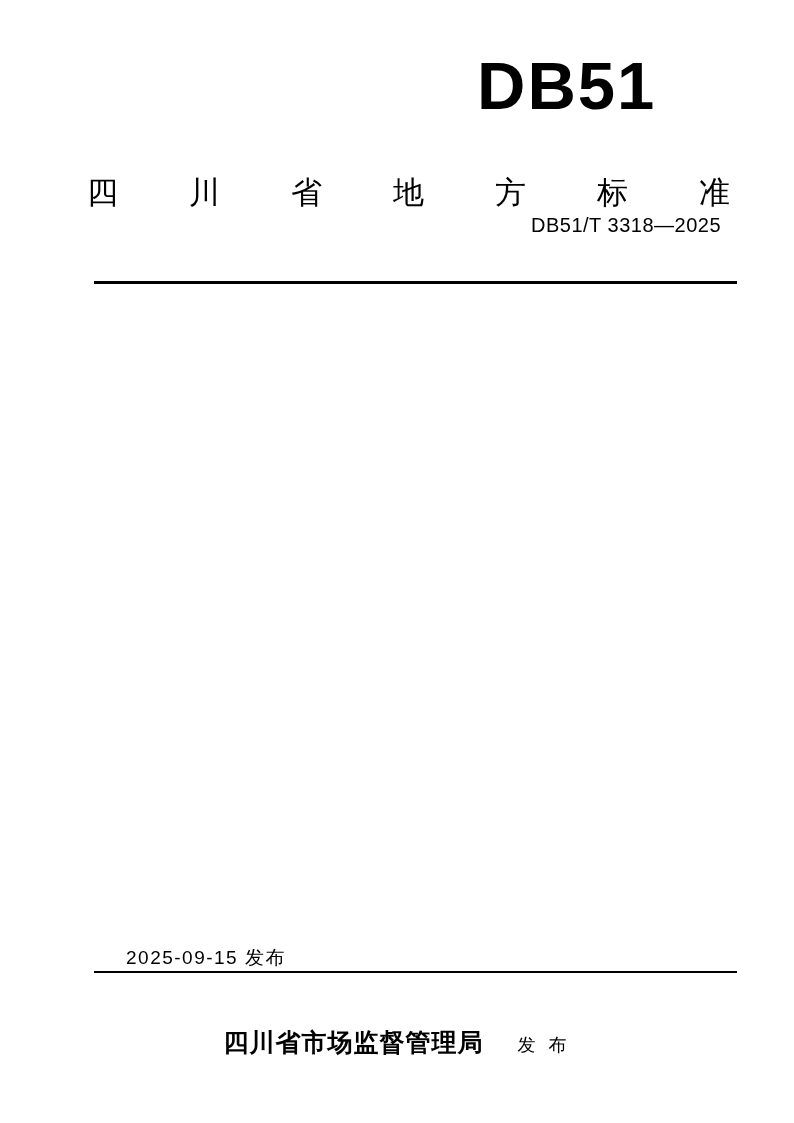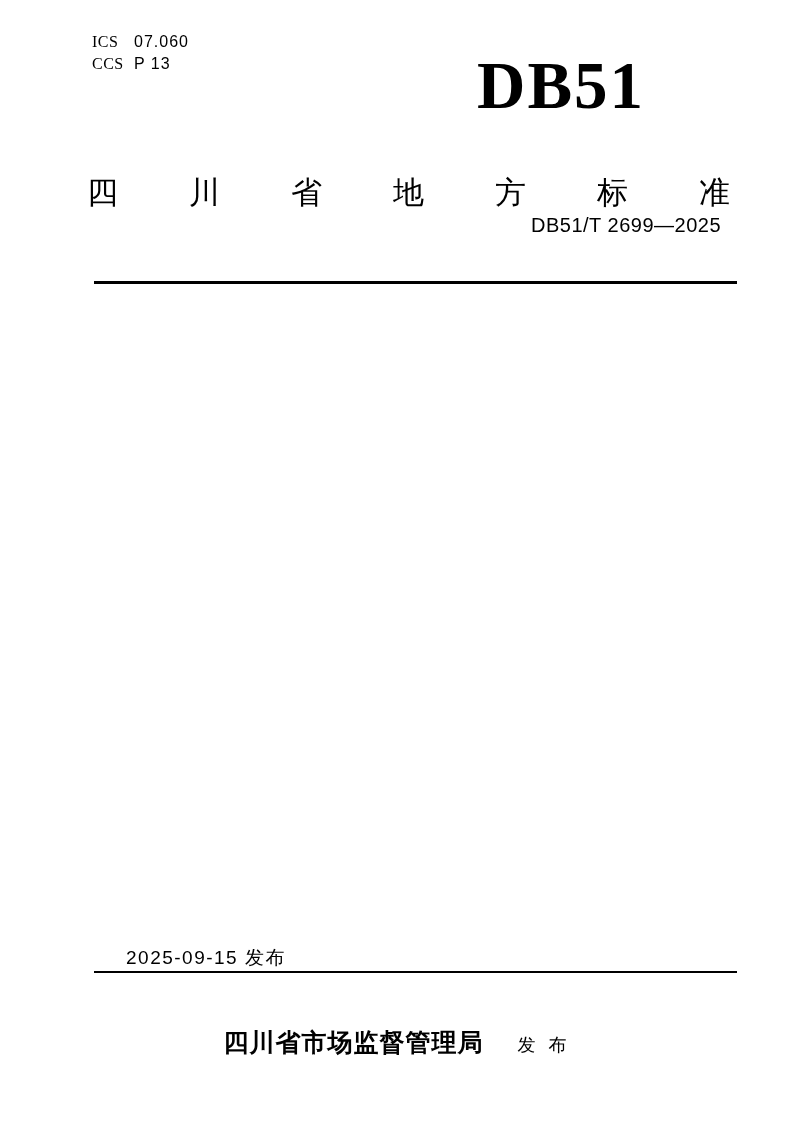--- a/index.html
+++ b/index.html
@@ -27,21 +27,21 @@
     width: 42px;
     letter-spacing: 0.5px;
   }
   .code-value { letter-spacing: 1px; }
 
   
   .db-logo {
     position: absolute;
     left: 477px;
     top: 52px;
-    font-family: Liberation Serif, serif;
+    font-family: Liberation Sans, sans-serif;
     font-weight: bold;
     font-size: 67px;
     line-height: 1;
     letter-spacing: 2px;
   }
 
   
   .std-row {
     position: absolute;
     left: 87px;
@@ -125,44 +125,34 @@
   .publish-label {
     font-size: 18px;
     letter-spacing: 4px;
   }
 </style>
 </head>
 <body>
 
 <div class="page">
 
-  <div class="ics-block">
-    <div class="code-line">
-      <span class="code-label">ICS</span>
-      <span class="code-value">07.060</span>
-    </div>
-    <div class="code-line">
-      <span class="code-label">CCS</span>
-      <span class="code-value">P 13</span>
-    </div>
-  </div>
 
   <div class="db-logo">DB51</div>
 
   <div class="std-row">
     <span>四</span>
     <span>川</span>
     <span>省</span>
     <span>地</span>
     <span>方</span>
     <span>标</span>
     <span>准</span>
   </div>
 
-  <div class="std-number">DB51/T 2699—2025</div>
+  <div class="std-number">DB51/T 3318—2025</div>
 
   <div class="rule-top"></div>
 
 
   <div class="dates-row">
     <span>2025-09-15 发布</span>
   </div>
 
   <div class="rule-bottom"></div>
 

